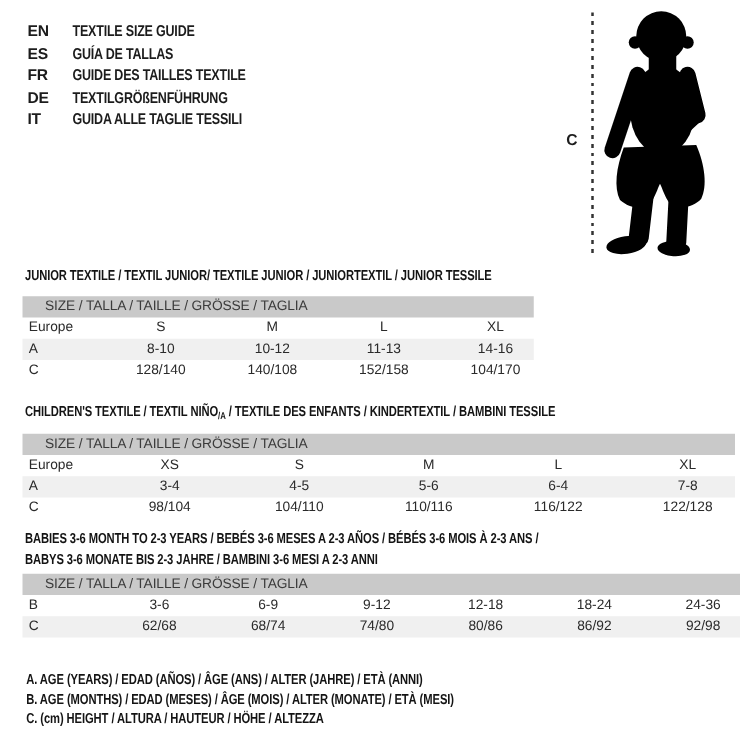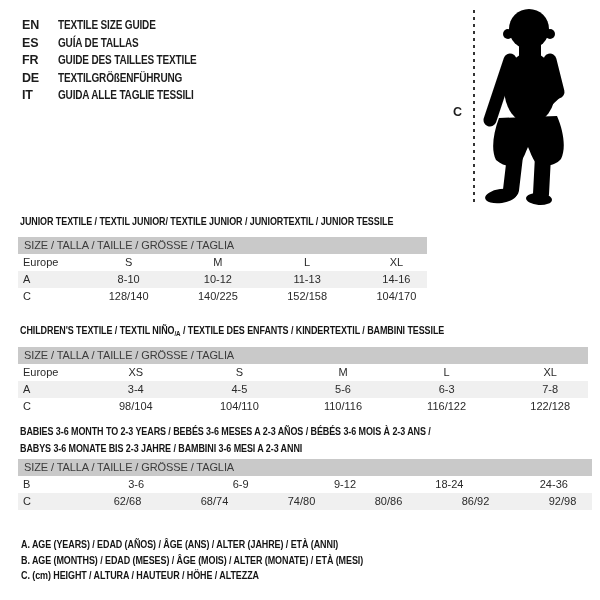--- a/index.html
+++ b/index.html
@@ -19,21 +19,21 @@
   .silhouette{position:absolute;left:481px;top:8px;}
   
   .section-title{position:absolute;left:20px;font-size:11.5px;font-weight:bold;letter-spacing:-0.1px;
     transform:scaleX(0.78);transform-origin:0 0;white-space:nowrap;line-height:16.5px;color:#141414;}
   .t1-title{top:213px;} .t2-title{top:322px;} .t3-title{top:423px;}
   .subsc{font-size:8px;vertical-align:-2px;}
   
   .table{position:absolute;left:18px;}
   .t1{top:237px;width:409px;} .t2{top:347px;width:570px;} .t3{top:459px;width:574px;}
   .size-header{height:17px;line-height:17px;background:var(--table_header_bg,#c9c9c9);
-    color:#3b3b3b;font-size:11px;padding-left:6px;letter-spacing:-0.1px;}
+    color:#3b3b3b;font-size:11px;padding-left:18px;letter-spacing:-0.1px;}
   .trow{display:flex;height:17px;line-height:17px;font-size:11px;color:#2a2a2a;gap:28px;}
   .trow.shaded{background:var(--row_alt_bg,#f0f0f0);}
   .tlabel{flex:0 0 47px;padding-left:5px;text-align:left;}
   .tcell{flex:1;text-align:center;}
   
   .footnotes{position:absolute;left:21px;top:537px;}
   .footnote{height:15.5px;line-height:15.5px;font-size:11.5px;font-weight:bold;letter-spacing:-0.1px;
     transform:scaleX(0.78);transform-origin:0 50%;white-space:nowrap;color:#141414;}
 </style>
 </head>
@@ -97,21 +97,21 @@
     <div class="trow shaded">
       <span class="tlabel">A</span>
       <span class="tcell">8-10</span>
       <span class="tcell">10-12</span>
       <span class="tcell">11-13</span>
       <span class="tcell">14-16</span>
     </div>
     <div class="trow">
       <span class="tlabel">C</span>
       <span class="tcell">128/140</span>
-      <span class="tcell">140/225</span>
+      <span class="tcell">140/108</span>
       <span class="tcell">152/158</span>
       <span class="tcell">104/170</span>
     </div>
   </div>
 
   <div class="section-title t2-title"><span>CHILDREN'S TEXTILE / TEXTIL NIÑO</span><span class="subsc">/A</span><span> / TEXTILE DES ENFANTS / KINDERTEXTIL / BAMBINI TESSILE</span></div>
   <div class="table t2">
     <div class="size-header">SIZE / TALLA / TAILLE / GRÖSSE / TAGLIA</div>
     <div class="trow">
       <span class="tlabel">Europe</span>
@@ -119,21 +119,21 @@
       <span class="tcell">S</span>
       <span class="tcell">M</span>
       <span class="tcell">L</span>
       <span class="tcell">XL</span>
     </div>
     <div class="trow shaded">
       <span class="tlabel">A</span>
       <span class="tcell">3-4</span>
       <span class="tcell">4-5</span>
       <span class="tcell">5-6</span>
-      <span class="tcell">6-3</span>
+      <span class="tcell">6-4</span>
       <span class="tcell">7-8</span>
     </div>
     <div class="trow">
       <span class="tlabel">C</span>
       <span class="tcell">98/104</span>
       <span class="tcell">104/110</span>
       <span class="tcell">110/116</span>
       <span class="tcell">116/122</span>
       <span class="tcell">122/128</span>
     </div>
@@ -143,20 +143,21 @@
     <div>BABIES 3-6 MONTH TO 2-3 YEARS / BEBÉS 3-6 MESES A 2-3 AÑOS / BÉBÉS 3-6 MOIS À 2-3 ANS /</div>
     <div>BABYS 3-6 MONATE BIS 2-3 JAHRE / BAMBINI 3-6 MESI A 2-3 ANNI</div>
   </div>
   <div class="table t3">
     <div class="size-header">SIZE / TALLA / TAILLE / GRÖSSE / TAGLIA</div>
     <div class="trow">
       <span class="tlabel">B</span>
       <span class="tcell">3-6</span>
       <span class="tcell">6-9</span>
       <span class="tcell">9-12</span>
+      <span class="tcell">12-18</span>
       <span class="tcell">18-24</span>
       <span class="tcell">24-36</span>
     </div>
     <div class="trow shaded">
       <span class="tlabel">C</span>
       <span class="tcell">62/68</span>
       <span class="tcell">68/74</span>
       <span class="tcell">74/80</span>
       <span class="tcell">80/86</span>
       <span class="tcell">86/92</span>

